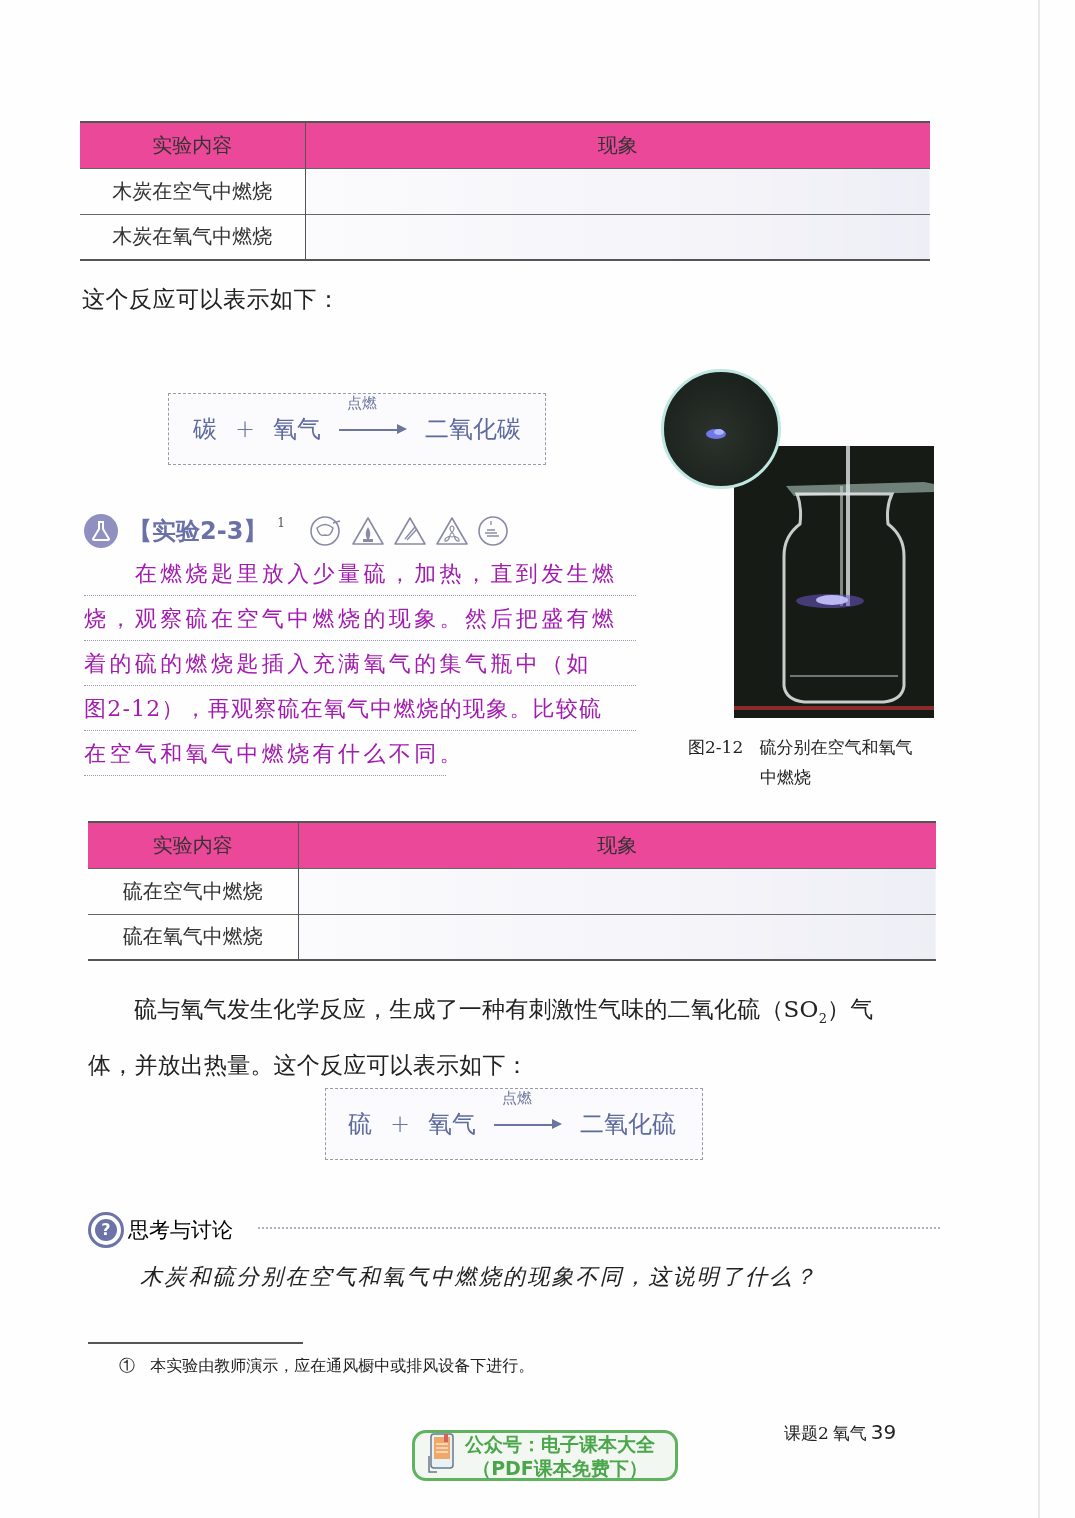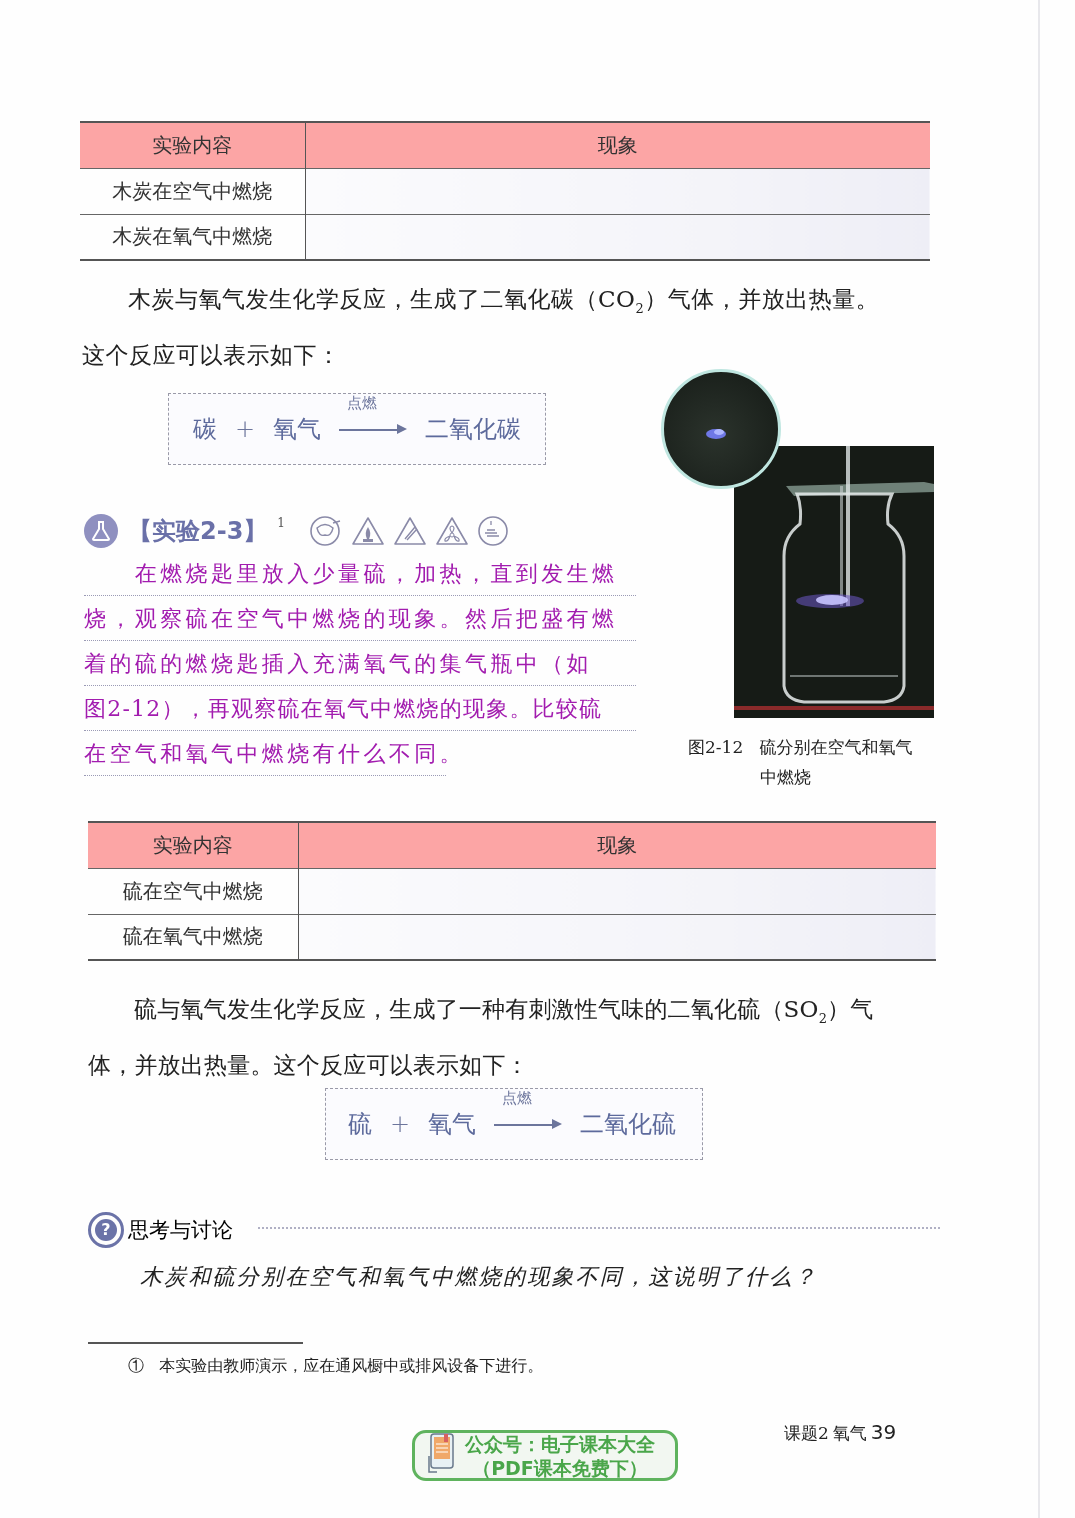--- a/index.html
+++ b/index.html
@@ -3,21 +3,21 @@
 <meta charset="utf-8">
 <style>
   * { box-sizing: border-box; margin: 0; padding: 0; }
   body { width: 1075px; height: 1518px; background: #fefefe; position: relative; overflow: hidden;
          font-family: "DejaVu Serif", "Liberation Serif", serif; color: #222; }
   .edge { position: absolute; left: 1038px; top: 0; width: 2px; height: 1518px; background: #e8e8ec; }
 
   
   table.obs { position: absolute; border-collapse: collapse; font-size: 20px; color: #333; }
   table.obs td { height: 46px; padding: 0; }
-  table.obs tr.head td { background: #fca5a5; text-align: center; }
+  table.obs tr.head td { background: #ec4899; text-align: center; }
   table.obs td.c1 { border-right: 1.5px solid #555; text-align: center; }
   table.obs tr + tr td { border-top: 1.5px solid #666; }
   table.obs { border-top: 2.5px solid #555; border-bottom: 2.5px solid #555; }
   table.obs tr.body td.c2 { background: linear-gradient(90deg,#fbfbfd 0%,#f4f4f9 65%,#eeeef6 100%); }
 
   .para { position: absolute; font-size: 23px; line-height: 46px; color: #222; letter-spacing: 0.5px; }
   .para sub { font-size: 13px; }
 
   .eqbox { position: absolute; border: 1.5px dashed #9a9aa8; background: #fbfbfe; display: flex; align-items: center; }
   .eq { font-family: "DejaVu Sans", sans-serif; font-size: 24px; color: #5d6a9c; display: flex; align-items: center; gap: 18px; }
@@ -41,21 +41,21 @@
   .inset { position: absolute; left: 661px; top: 369px; width: 120px; height: 120px; border-radius: 50%; background: radial-gradient(circle at 45% 55%, #2b332c 0%, #1b211c 70%); border: 3px solid #bfe6e0; }
   .caption { position: absolute; left: 688px; top: 732px; font-size: 17px; line-height: 30px; color: #222; }
 
   .think { position: absolute; left: 88px; top: 1212px; display: flex; align-items: center; gap: 4px; }
   .qmark { width: 36px; height: 36px; border-radius: 50%; border: 3px solid #6b73a8; display: flex; align-items: center; justify-content: center; }
   .qmark span { width: 22px; height: 22px; border-radius: 50%; background: #6b73a8; color: #fff; font-size: 16px; font-weight: bold; font-family: "DejaVu Sans", sans-serif; text-align: center; line-height: 22px; }
   .think-title { font-family: "DejaVu Sans", sans-serif; font-size: 21px; color: #000000; }
   .dotline { position: absolute; left: 258px; top: 1227px; width: 682px; border-bottom: 2px dotted #b0b0c4; }
 
   .fn-rule { position: absolute; left: 88px; top: 1342px; width: 215px; height: 1.5px; background: #555; }
-  .footnote { position: absolute; left: 128px; top: 1356px; font-size: 16px; color: #222; }
+  .footnote { position: absolute; left: 119px; top: 1356px; font-size: 16px; color: #222; }
   .pagefoot { position: absolute; left: 784px; top: 1420px; font-size: 17px; color: #222; display: flex; gap: 4px; align-items: baseline; }
   .pagefoot .num { font-family: "DejaVu Sans", sans-serif; font-size: 20px; }
 
   .wm { position: absolute; left: 404px; top: 1430px; width: 266px; height: 51px; border: 3px solid #5fb35e; border-radius: 14px; background: #f2f7f1; display: flex; align-items: center; padding-left: 12px; margin-left: 8px; }
   .wm-text { font-family: "DejaVu Sans", sans-serif; color: #4aa64a; font-size: 19px; line-height: 24px; text-align: center; font-weight: bold; margin-left: 8px; }
 </style>
 </head>
 <body>
 
 <div class="edge"></div>
@@ -71,21 +71,20 @@
     <td class="c2"></td>
   </tr>
   <tr class="body">
     <td class="c1">木炭在氧气中燃烧</td>
     <td class="c2"></td>
   </tr>
 </tbody>
   </table>
 
 <div class="para" style="left:82px; top:276px;">
-  <div style="padding-left:46px;"><span>木炭与氧气发生化学反应，生成了二氧化碳（CO</span><sub>2</sub><span>）气体，并放出热量。</span></div>
   <div>这个反应可以表示如下：</div>
 </div>
 
 <div class="eqbox" style="left:168px; top:393px; width:378px; height:72px; padding-left:24px;">
   <div class="eq">
     <span>碳</span>
     <span class="plus">+</span>
     <span>氧气</span>
     <span class="arrow">
       <span class="cond">点燃</span>

